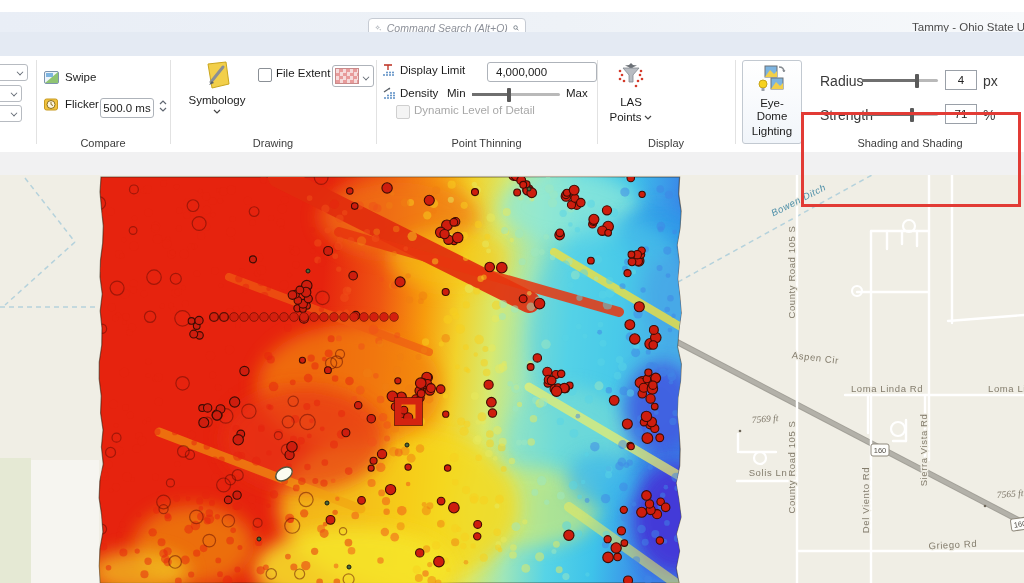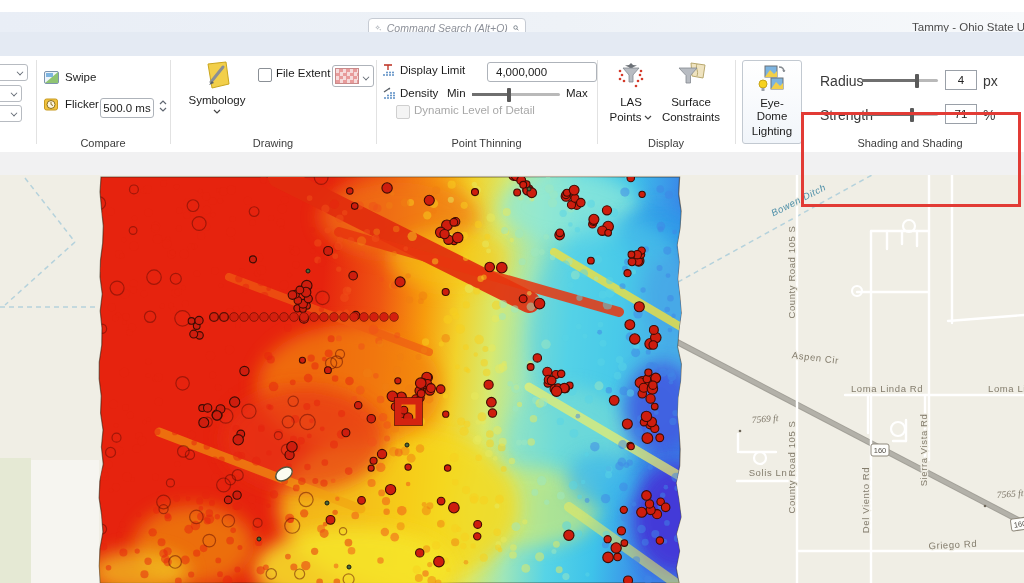--- a/index.html
+++ b/index.html
@@ -216,29 +216,20 @@
           <circle cx="20" cy="24" r="1.3"></circle>
         </g>
     </svg>
     <span class="cap">LAS</span>
     <span class="cap" style="display:flex;align-items:center;gap:3px">
       <span>Points</span>
       <svg width="8" height="5" viewBox="0 0 8 5">
           <path d="M1 1 L4 4 L7 1" fill="none" stroke="#444" stroke-width="1.2"></path>
         </svg>
     </span>
-  </div>
-  <div class="bigbtn" style="left:658px;top:6px;width:66px">
-    <svg width="32" height="32" viewBox="0 0 32 32">
-      <path d="M16 1 L30 3 L28 16 L17 14 Z" fill="#efe3c0" stroke="#b8a86e" stroke-width="1"></path>
-      <path d="M22 2 C20 6 24 9 22 14" fill="none" stroke="#b8a86e" stroke-width="1"></path>
-      <path d="M4 6 L22 6 L15.5 13.5 L15.5 21 L11 21 L11 13.5 Z" fill="#b8bcc2" stroke="#84898f" stroke-width="0.8"></path>
-    </svg>
-    <span class="cap">Surface</span>
-    <span class="cap">Constraints</span>
   </div>
   <div class="gtitle" style="left:597px;width:138px">Display</div>
 
   <div id="eyedome" class="bigbtn" style="left:742px;top:4px;width:52px">
     <svg width="30" height="30" viewBox="0 0 30 30">
       <rect x="8" y="1" width="12" height="11" fill="#7db4e0" stroke="#6b7076"></rect>
       <path d="M8 12 L13 5 L17 9 L20 6 L20 12 Z" fill="#f2cf4a"></path>
       <rect x="14" y="13" width="12" height="11" fill="#7db4e0" stroke="#6b7076"></rect>
       <path d="M14 24 L19 17 L23 21 L26 18 L26 24 Z" fill="#f2cf4a"></path>
       <path d="M22 2 C26 2 27 4 27 7" fill="none" stroke="#84898f" stroke-width="1.4"></path>

